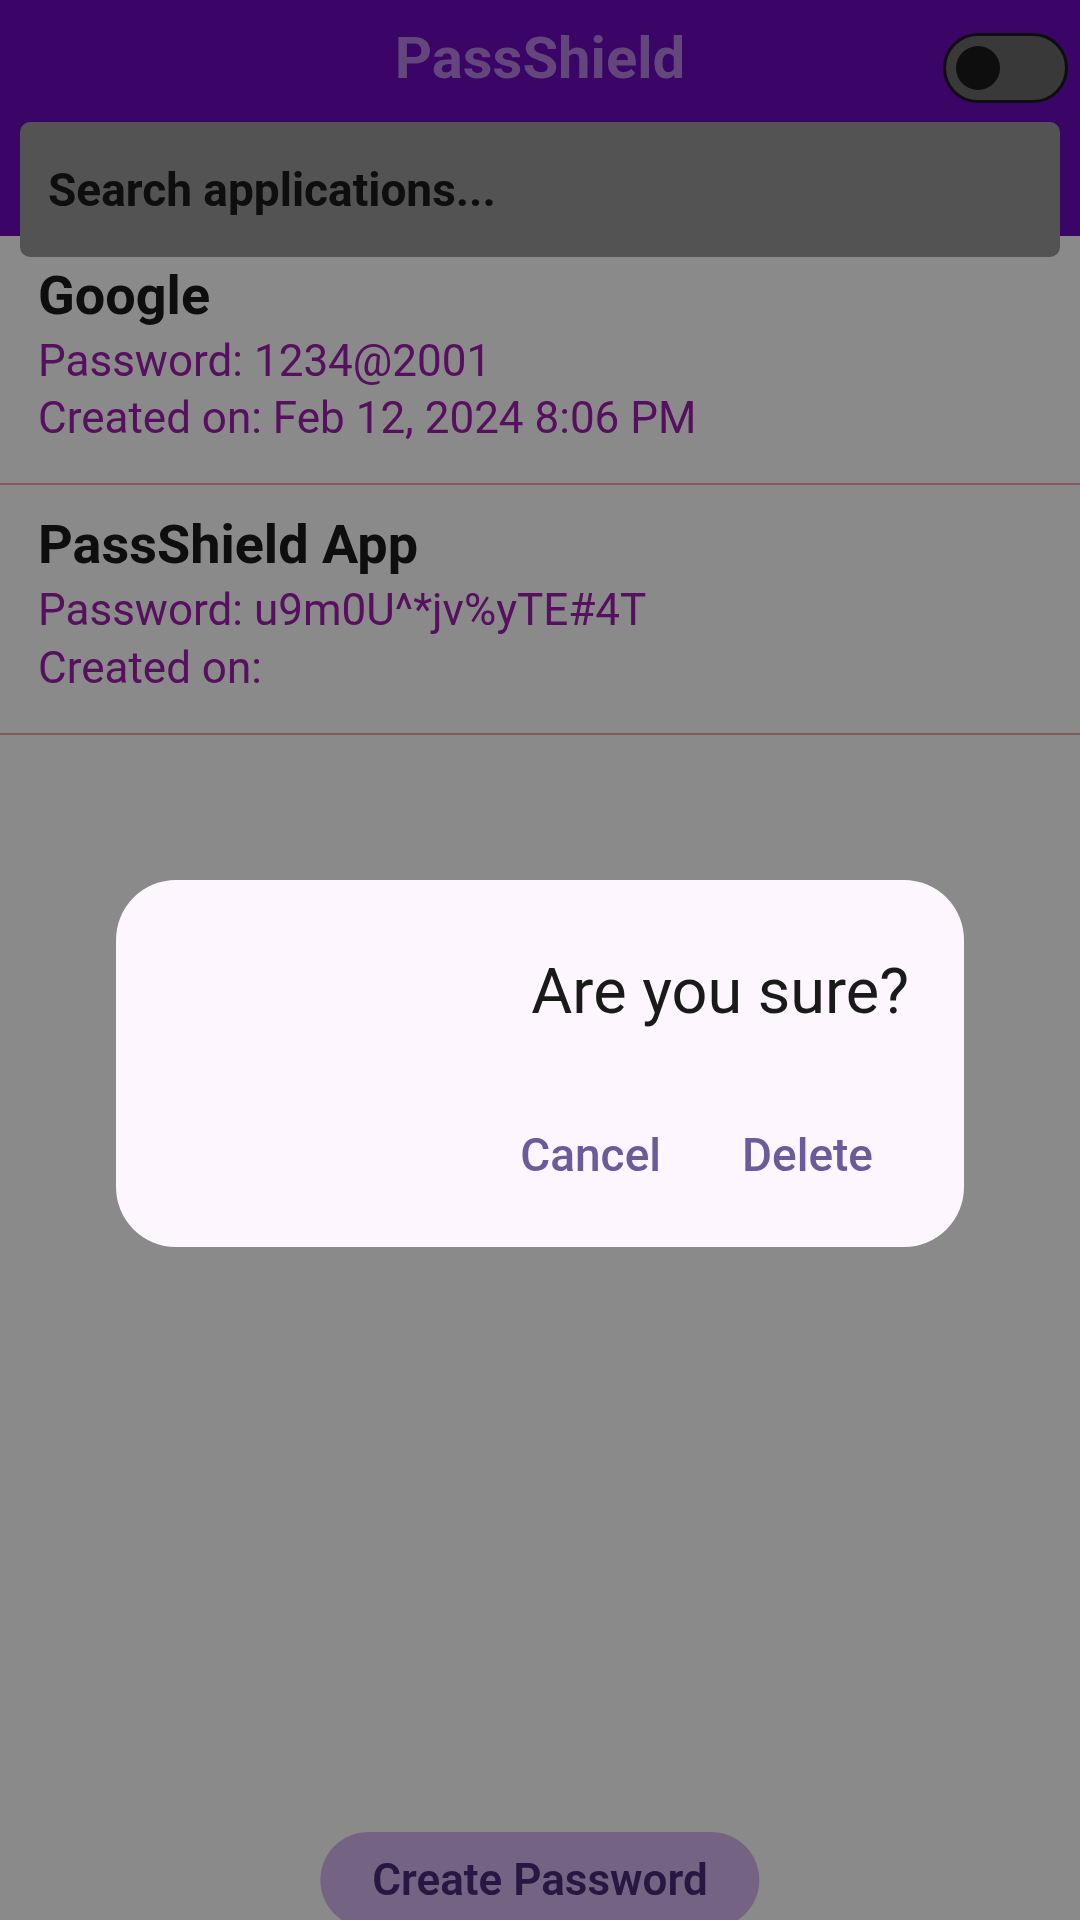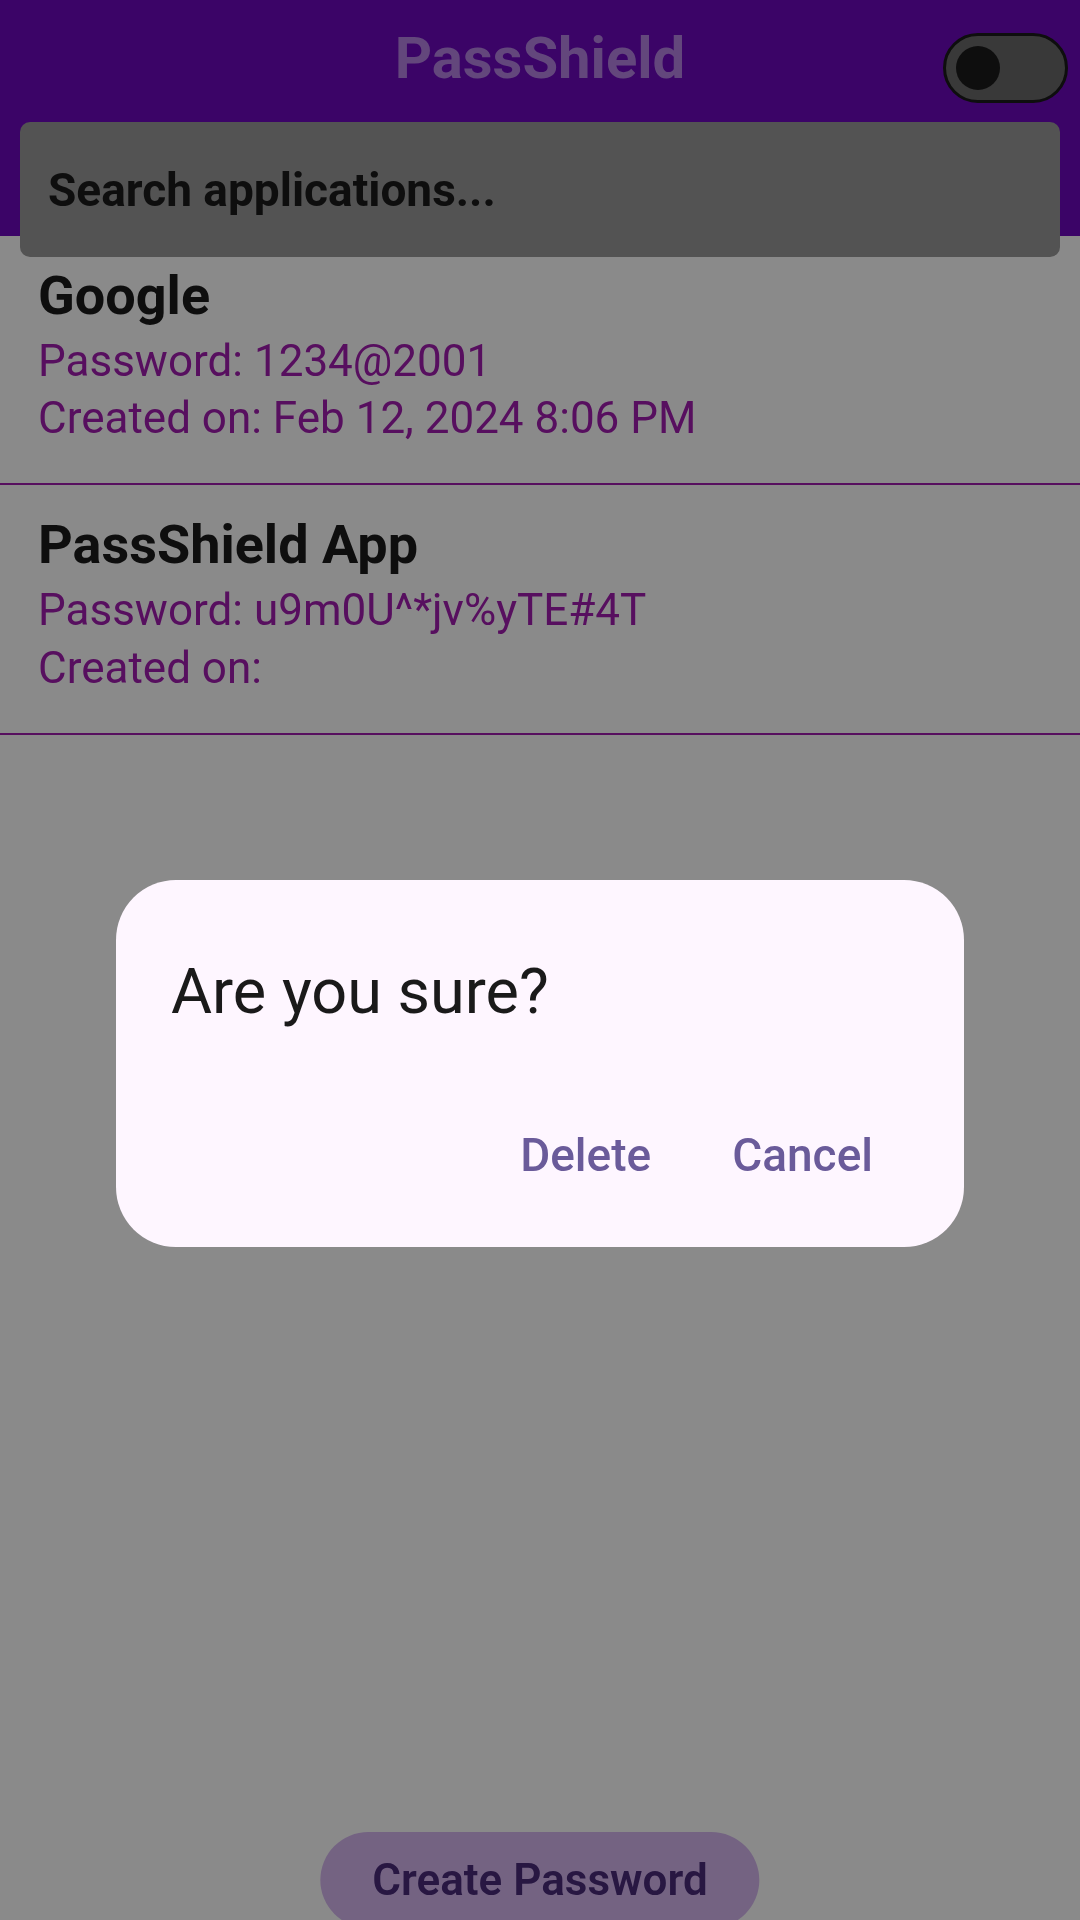--- a/index.html
+++ b/index.html
@@ -62,21 +62,21 @@
       display: flex;
       align-items: center;
     }
     .search-placeholder {
       font-size: 46px;
       font-weight: 700;
       color: #1a1a1a;
     }
     .list-item {
       padding: 28px 23px 36px 38px;
-      border-bottom: 2px solid #a21caf;
+      border-bottom: 2px solid #fca5a5;
     }
     .item-name {
       font-size: 54px;
       font-weight: 700;
       color: #1a1a1a;
       margin-bottom: 6px;
     }
     .item-detail {
       font-size: 44px;
       color: #a21caf;
@@ -113,20 +113,21 @@
       position: absolute;
       top: 880px;
       left: 50%;
       transform: translate(-50%, 0);
     }
     .dialog-title {
       font-size: 63px;
       font-weight: 400;
       color: #1a1a1a;
       margin-bottom: 90px;
+      text-align: right;
     }
     .dialog-actions {
       display: flex;
       justify-content: flex-end;
       gap: 65px;
       padding-right: 28px;
     }
     .dialog-button {
       background: none;
       border: none;
@@ -171,17 +172,17 @@
     <span>Created on: </span><span></span>
   </div>
 </div>
 
 <button class="bottom-button">Create Password</button>
 
 <div class="overlay">
   <div class="dialog">
     <div class="dialog-title">Are you sure?</div>
     <div class="dialog-actions">
+      <button class="dialog-button">Cancel</button>
       <button class="dialog-button">Delete</button>
-      <button class="dialog-button">Cancel</button>
     </div>
   </div>
 </div>
 
 </body></html>

